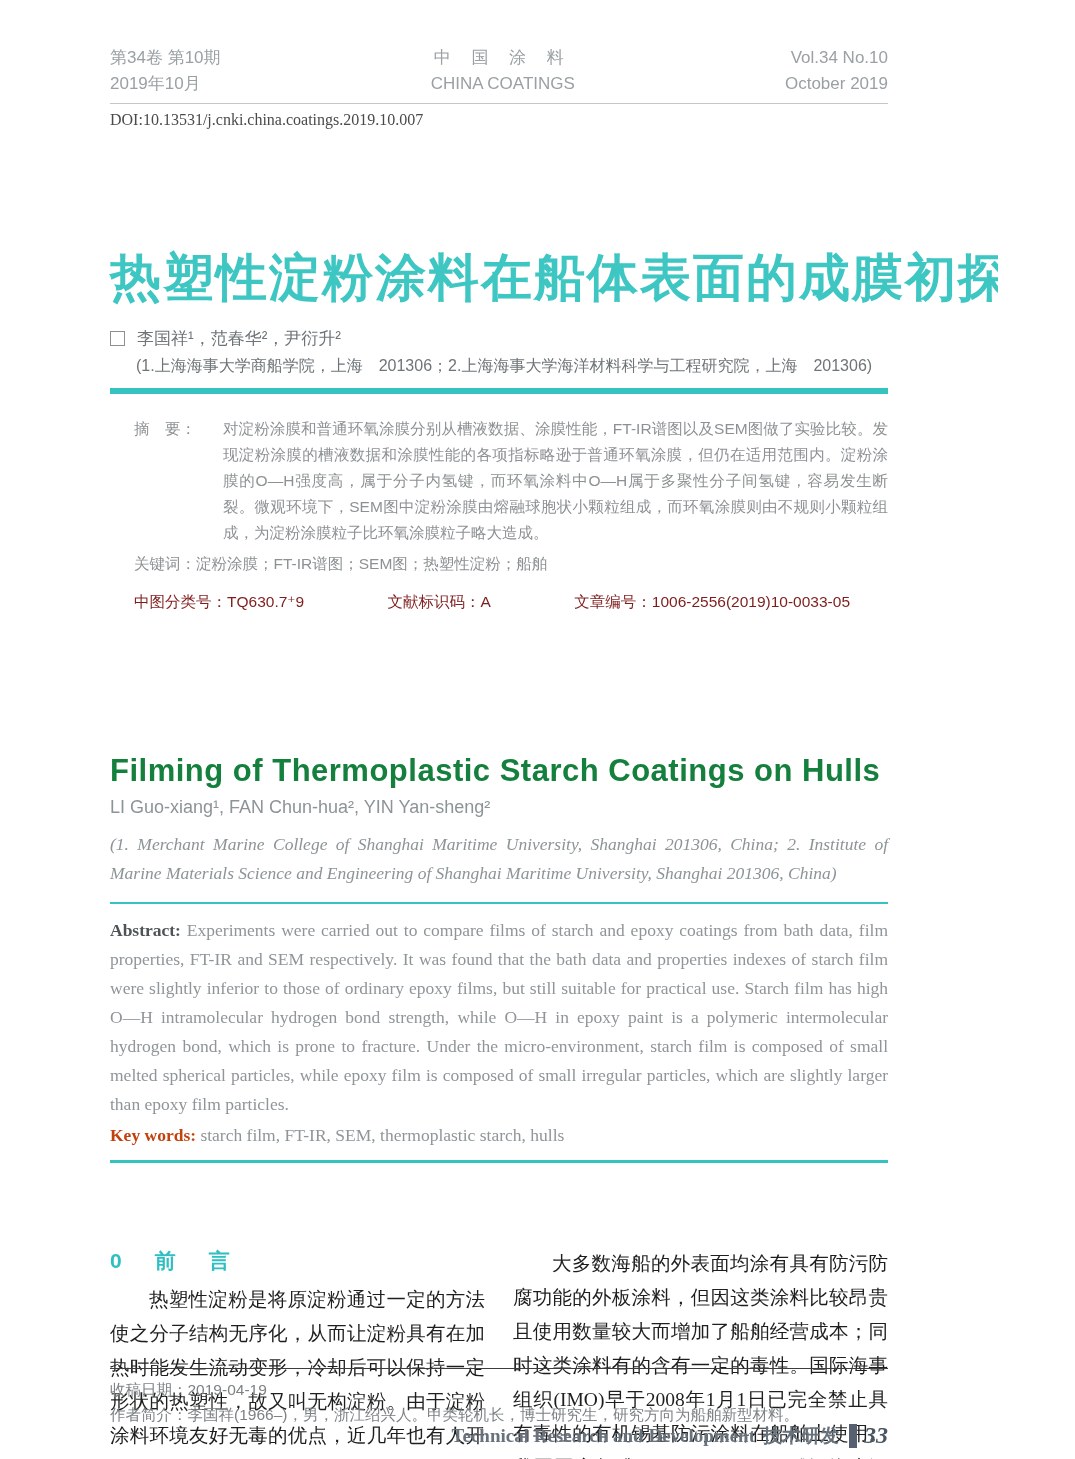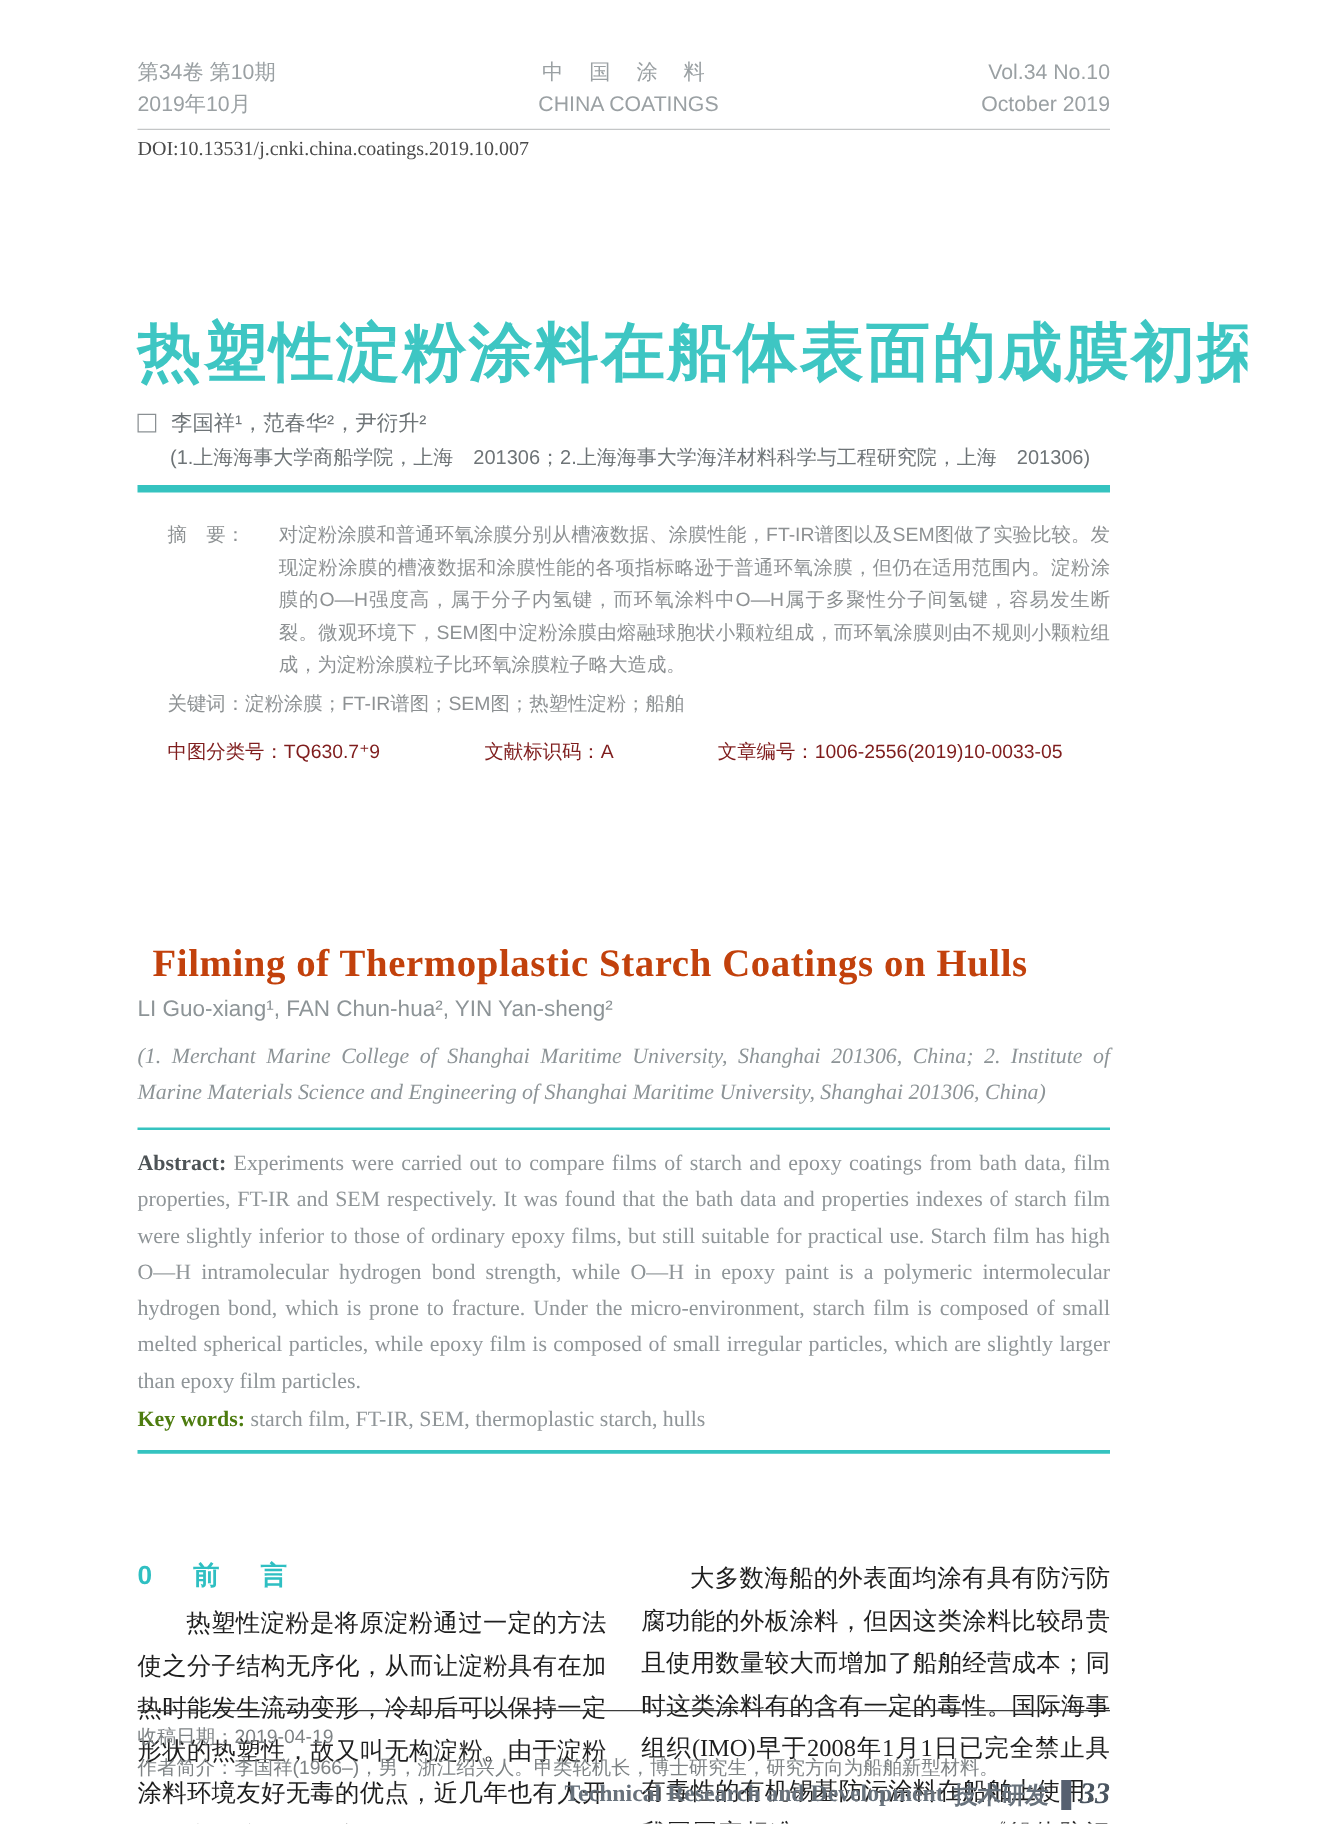--- a/index.html
+++ b/index.html
@@ -25,21 +25,21 @@
   .jheader .cjk-spaced{letter-spacing:8px;}
   .doi-line{
     margin-top:7px;color:#4a4a4a;font-size:16px;
     font-family:"Liberation Serif","DejaVu Serif",serif;
   }
   
   .title-cn{
     margin-top:122px;
     text-align:center;
     color:#3ec6c3;
-    font-family:Liberation Sans, sans-serif;
+    font-family:Liberation Mono, monospace;
     font-weight:bold;
     font-size:51px;line-height:62px;letter-spacing:2px;
     white-space:nowrap;
   }
   .authors-cn{
     margin-top:14px;display:flex;align-items:center;
     color:#6e7477;font-size:17px;
     font-family:"Liberation Sans","DejaVu Sans",sans-serif;
   }
   .square{
@@ -62,23 +62,23 @@
   .abs-label{flex:0 0 72px;white-space:nowrap;}
   .abs-text{flex:1;text-align:justify;margin-left:17px;}
   .kw-row{margin-top:5px;}
   .clc-row{
     margin-top:12px;display:flex;justify-content:space-between;
     padding-right:38px;white-space:nowrap;color:#7f1d1d;
   }
   
   .title-en{
     margin-top:138px;
-    color:#c2410c;
-    font-family:Liberation Serif, serif;
-    font-weight:bold;font-size:31px;letter-spacing:0.5px;margin-left:12px;
+    color:#15803d;
+    font-family:Liberation Sans, sans-serif;
+    font-weight:bold;font-size:31px;letter-spacing:0.5px;
   }
   .authors-en{
     margin-top:8px;color:#8d9497;font-size:18px;
     font-family:"Liberation Sans","DejaVu Sans",sans-serif;
   }
   .affil-en{
     margin-top:12px;color:#8d9497;font-size:17.5px;line-height:29px;
     font-style:italic;text-align:justify;
   }
   .rule-teal-thin{margin-top:14px;height:2px;background:#35c3c0;}
@@ -168,21 +168,21 @@
   <div class="title-en">Filming of Thermoplastic Starch Coatings on Hulls</div>
   <div class="authors-en">LI Guo-xiang¹, FAN Chun-hua², YIN Yan-sheng²</div>
   <div class="affil-en">(1. Merchant Marine College of Shanghai Maritime University, Shanghai 201306, China; 2. Institute of Marine Materials Science and Engineering of Shanghai Maritime University, Shanghai 201306, China)</div>
 
   <div class="rule-teal-thin"></div>
 
   <div class="abs-en">
     <span class="lbl">Abstract:</span><span> Experiments were carried out to compare films of starch and epoxy coatings from bath data, film properties, FT-IR and SEM respectively. It was found that the bath data and properties indexes of starch film were slightly inferior to those of ordinary epoxy films, but still suitable for practical use. Starch film has high O—H intramolecular hydrogen bond strength, while O—H in epoxy paint is a polymeric intermolecular hydrogen bond, which is prone to fracture. Under the micro-environment, starch film is composed of small melted spherical particles, while epoxy film is composed of small irregular particles, which are slightly larger than epoxy film particles.</span>
   </div>
   <div class="kw-en">
-    <span class="lbl" style="font-weight:bold;color:#4d7c0f;margin-top:48px;">Key words:</span><span> starch film, FT-IR, SEM, thermoplastic starch, hulls</span>
+    <span class="lbl" style="font-weight:bold;color:#c2410c;margin-top:48px;">Key words:</span><span> starch film, FT-IR, SEM, thermoplastic starch, hulls</span>
   </div>
 
   <div class="rule-teal-kw"></div>
 
   <div class="body-cols">
     <div class="col">
       <div class="sec-head">0　前　言</div>
       <p><span>热塑性淀粉是将原淀粉通过一定的方法使之分子结构无序化，从而让淀粉具有在加热时能发生流动变形，冷却后可以保持一定形状的热塑性，故又叫无构淀粉。由于淀粉涂料环境友好无毒的优点，近几年也有人开始研究将淀粉涂料应用于海船船体的外板涂料中</span><sup>[1]</sup><span>。</span></p>
     </div>
     <div class="col">

